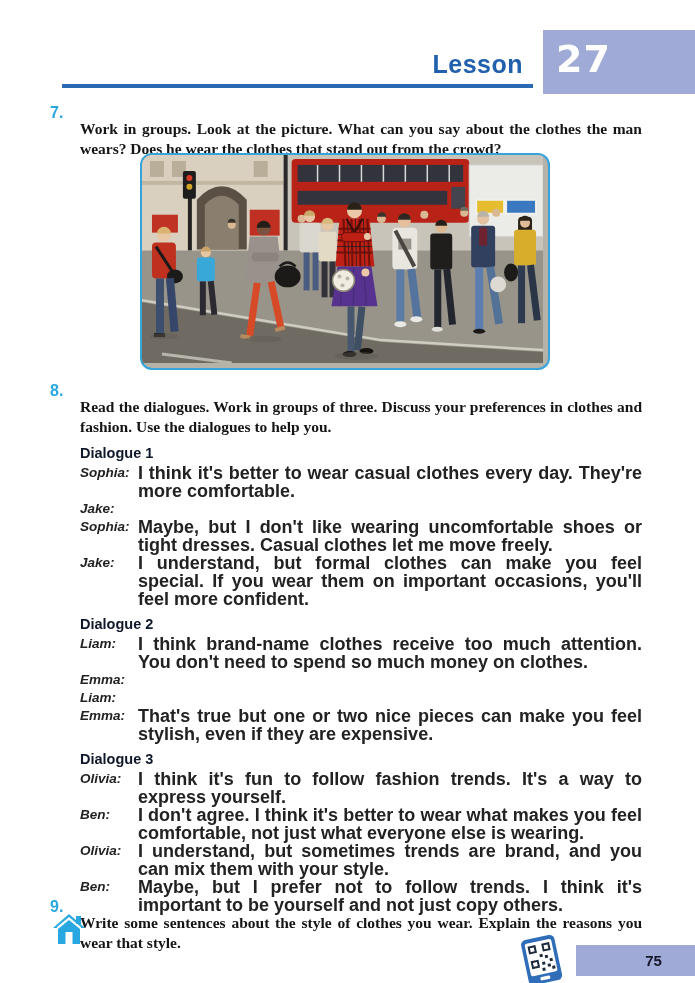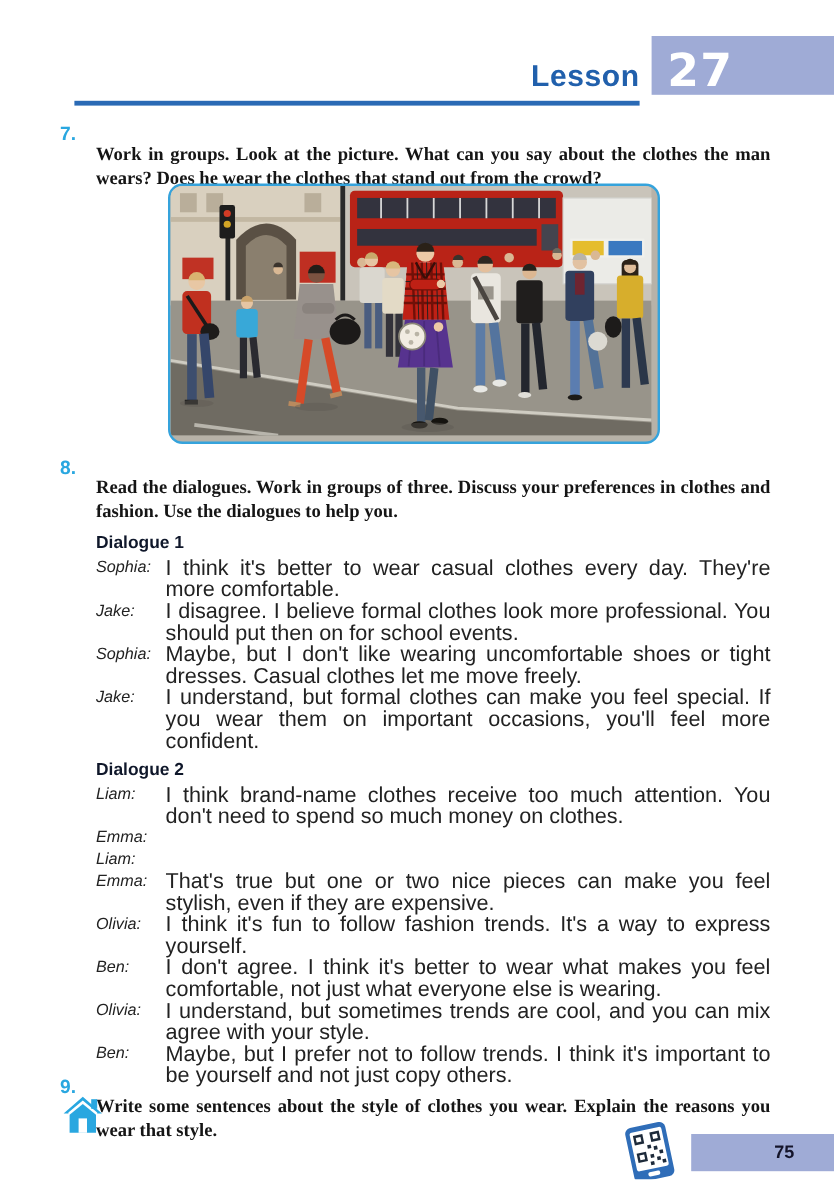--- a/index.html
+++ b/index.html
@@ -1,23 +1,23 @@
 <!DOCTYPE html>
 <html><head>
 <meta charset="utf-8">
 <style>
   html,body{margin:0;padding:0;background:#fff;}
   .page{position:relative;width:695px;height:983px;background:#ffffff;overflow:hidden;
         font-family:"Liberation Sans",sans-serif;color:#1c1c1c;}
 
   
-  .lesson-label{position:absolute;top:50px;right:162px;font-size:25px;font-weight:bold;
+  .lesson-label{position:absolute;top:50px;right:172px;font-size:25px;font-weight:bold;
         color:#2160ac;letter-spacing:.5px;}
   .header-rule{position:absolute;left:62px;top:84px;width:471px;height:4px;background:#2a6ab5;}
-  .lesson-box{position:absolute;left:543px;top:30px;width:152px;height:49px;background:#9fabd6;}
+  .lesson-box{position:absolute;left:543px;top:30px;width:152px;height:64px;background:#9fabd6;}
   .lesson-number{position:absolute;left:13px;top:7px;font-size:38px;font-weight:800;
         color:#ffffff;font-family:"DejaVu Sans",sans-serif;letter-spacing:1px;}
 
   
   .ex-row{position:absolute;left:50px;width:592px;display:flex;}
   .ex-num{flex:0 0 30px;font-size:16px;font-weight:bold;color:#29a7e0;
         font-family:"Liberation Sans",sans-serif;line-height:19.5px;}
   .ex-body{flex:1;font-family:"Liberation Serif",serif;font-weight:bold;font-size:15.5px;
         line-height:19.5px;text-align:justify;color:#151515;margin-top:16px;}
   #ex7{top:103px;}
@@ -27,21 +27,21 @@
   .photo{position:absolute;left:140px;top:153px;width:406px;height:213px;
         border:2.5px solid #35a3dc;border-radius:12px;overflow:hidden;background:#b7b2a8;}
   .photo svg{display:block;}
 
   
   #ex8block{position:absolute;left:50px;top:381px;width:592px;}
   #ex8block .ex-head{display:flex;}
   #ex8block .ex-body{line-height:20px;}
   .dialogues{margin-left:30px;margin-top:0;}
   .dialogue-title{font-size:14.5px;font-weight:bold;color:#0f172a;margin:7px 0 2px 0;line-height:18px;}
-  .dline{display:flex;}
+  .dline{display:flex;font-weight:bold;}
   .speaker{flex:0 0 58px;font-style:italic;font-size:13.5px;line-height:18px;color:#222;}
   .dtext{flex:1;font-size:18px;line-height:18px;text-align:justify;color:#222;}
 
   
   .home-icon{position:absolute;left:52px;top:912px;}
   .page-box{position:absolute;left:576px;top:945px;width:155px;height:31px;background:#9fabd6;
         display:flex;align-items:center;justify-content:center;}
   .page-number{font-size:15px;font-weight:bold;color:#14142a;}
   .qr-icon{position:absolute;left:524px;top:936px;transform:rotate(-12deg);}
 </style>
@@ -271,21 +271,20 @@
     </div>
     <div class="dialogues">
 
       <div class="dialogue-title">Dialogue 1</div>
       <div class="dline">
         <span class="speaker">Sophia:</span>
         <span class="dtext">I think it's better to wear casual clothes every day. They're more comfortable.</span>
       </div>
       <div class="dline">
         <span class="speaker">Jake:</span>
-        <span class="dtext">I disagree. I believe formal clothes look more professional. You should put then on for school events.</span>
       </div>
       <div class="dline">
         <span class="speaker">Sophia:</span>
         <span class="dtext">Maybe, but I don't like wearing uncomfortable shoes or tight dresses. Casual clothes let me move freely.</span>
       </div>
       <div class="dline">
         <span class="speaker">Jake:</span>
         <span class="dtext">I understand, but formal clothes can make you feel special. If you wear them on important occasions, you'll feel more confident.</span>
       </div>
 
@@ -298,31 +297,32 @@
         <span class="speaker">Emma:</span>
       </div>
       <div class="dline">
         <span class="speaker">Liam:</span>
       </div>
       <div class="dline">
         <span class="speaker">Emma:</span>
         <span class="dtext">That's true but one or two nice pieces can make you feel stylish, even if they are expensive.</span>
       </div>
 
+      <div class="dialogue-title">Dialogue 3</div>
       <div class="dline">
         <span class="speaker">Olivia:</span>
         <span class="dtext">I think it's fun to follow fashion trends. It's a way to express yourself.</span>
       </div>
       <div class="dline">
         <span class="speaker">Ben:</span>
         <span class="dtext">I don't agree. I think it's better to wear what makes you feel comfortable, not just what everyone else is wearing.</span>
       </div>
       <div class="dline">
         <span class="speaker">Olivia:</span>
-        <span class="dtext">I understand, but sometimes trends are cool, and you can mix agree with your style.</span>
+        <span class="dtext">I understand, but sometimes trends are brand, and you can mix them with your style.</span>
       </div>
       <div class="dline">
         <span class="speaker">Ben:</span>
         <span class="dtext">Maybe, but I prefer not to follow trends. I think it's important to be yourself and not just copy others.</span>
       </div>
 
     </div>
   </div>
 
   <div class="ex-row" id="ex9">

